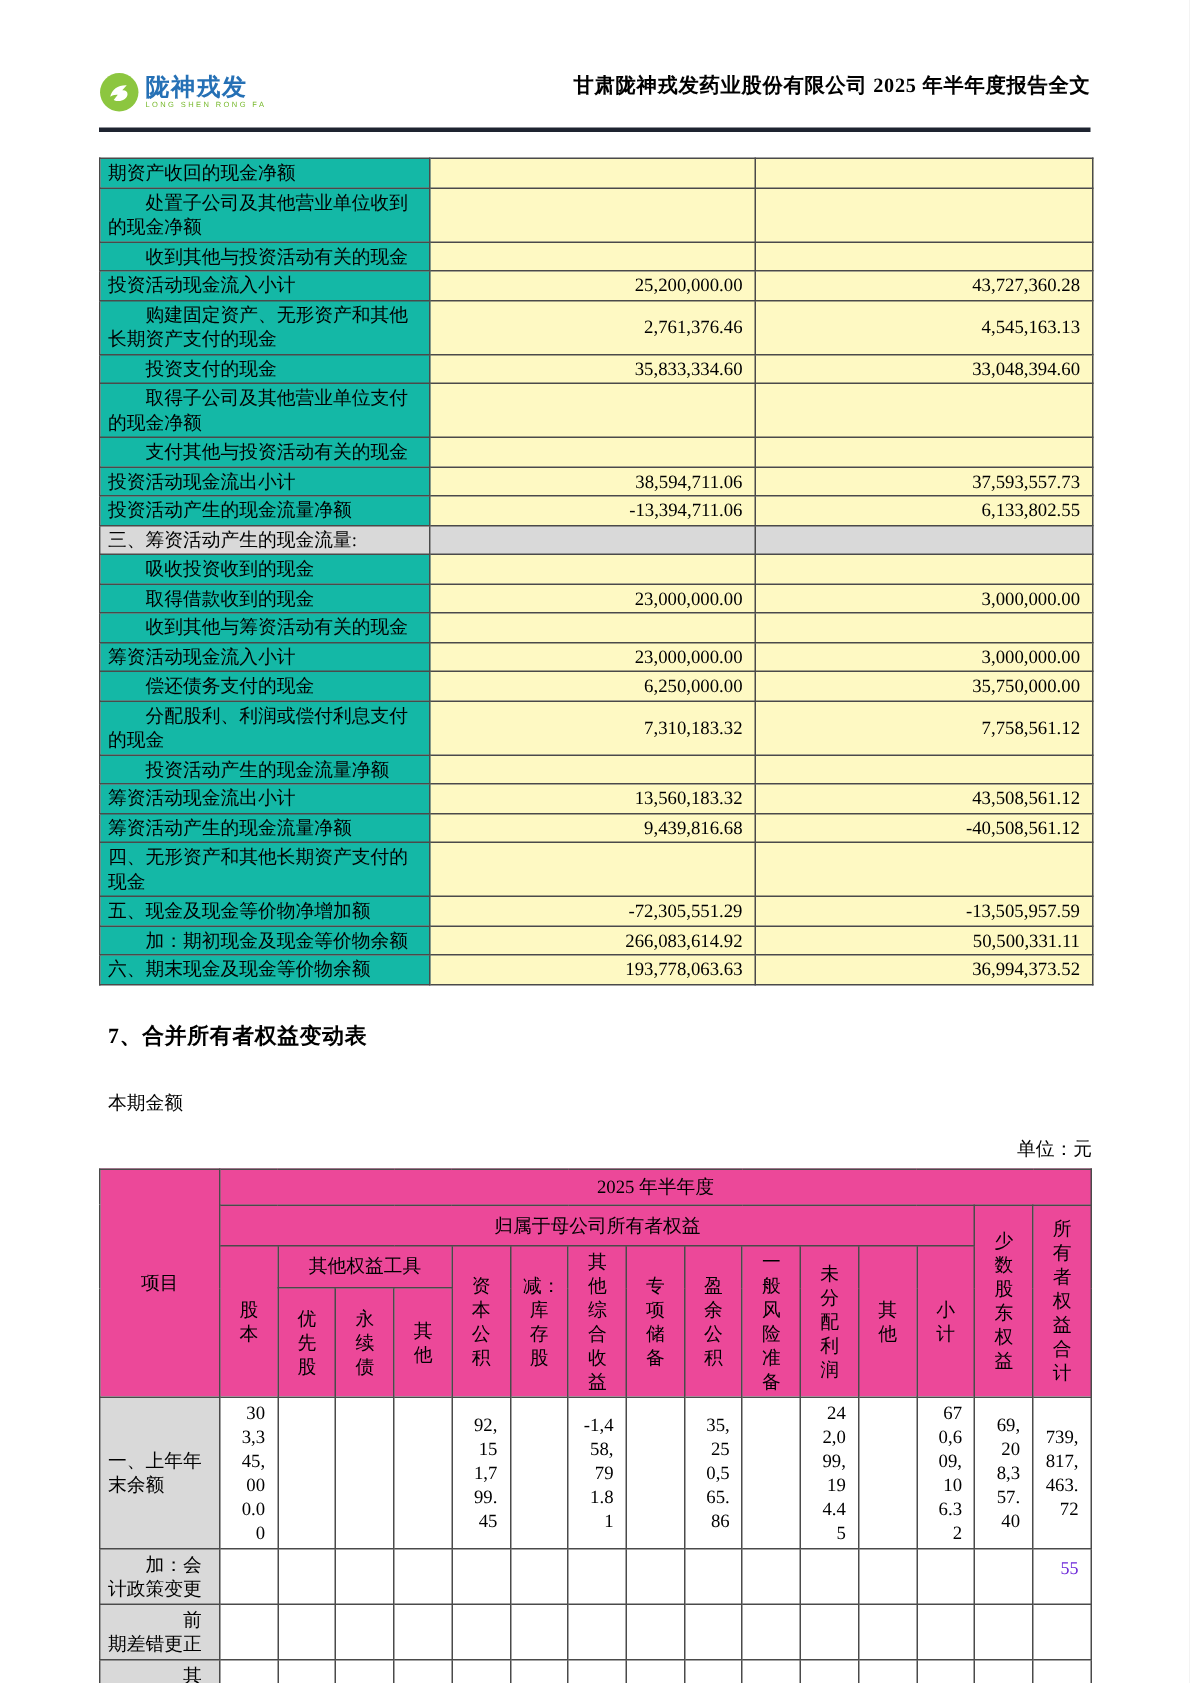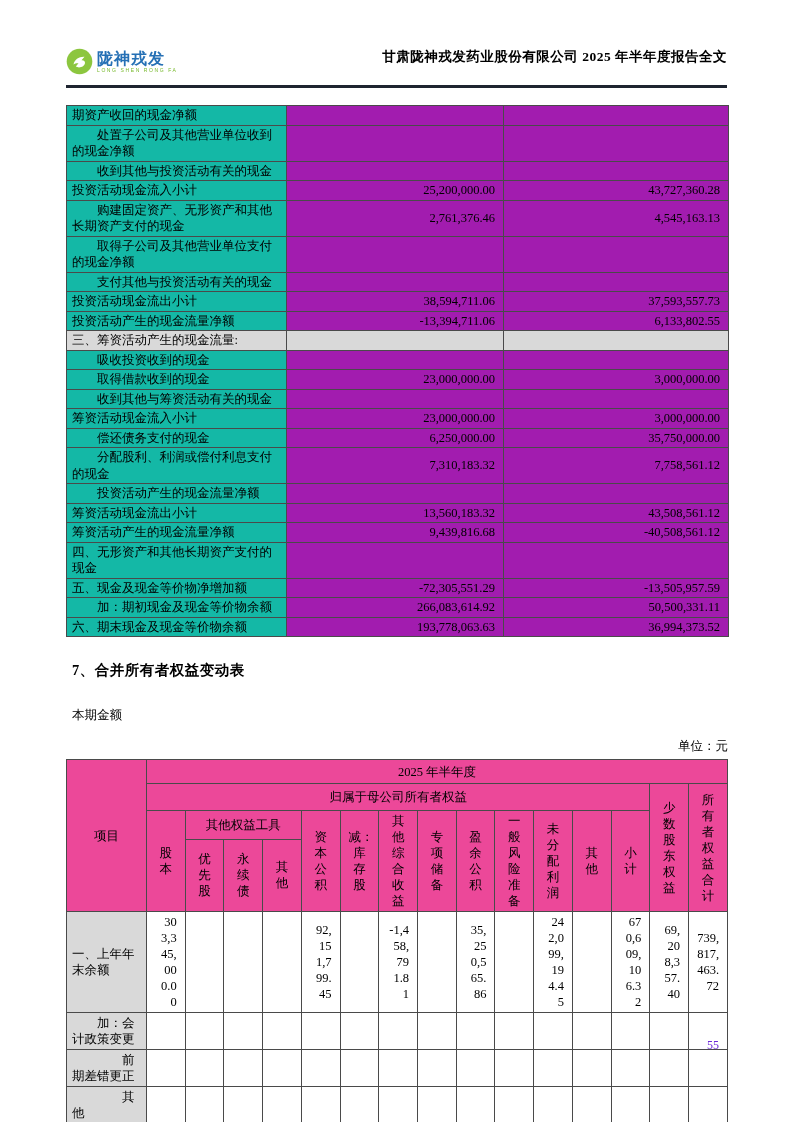--- a/index.html
+++ b/index.html
@@ -15,21 +15,21 @@
   .logo-cn{font-size:16px;font-weight:bold;color:#2570b5;letter-spacing:1px;line-height:16px;font-family:"Liberation Sans",sans-serif;}
   .logo-en{font-size:5px;color:#76b82a;letter-spacing:1.6px;line-height:6px;font-family:"Liberation Sans",sans-serif;}
   .doc-title{font-size:13.5px;font-weight:bold;letter-spacing:.5px;padding-bottom:2px;}
   .hdr-rule{height:3px;background:#1e2430;margin-top:5px;}
   
   table{border-collapse:collapse;table-layout:fixed;}
   td,th{border:1px solid #4a4a4a;font-weight:normal;}
   .cf{width:662px;margin-top:17px;font-size:12.5px;line-height:16.5px;}
   .cf .lbl{background:#14b8a6;padding:1px 4px 1px 5px;text-align:left;}
   .cf .lbl.ind{text-indent:2em;}
-  .cf .val{text-align:right;padding:1px 8px 1px 4px;background:#a21caf;}
+  .cf .val{text-align:right;padding:1px 8px 1px 4px;background:#fef9c3;}
   .cf tr.section td{background:#d9d9d9;}
   
   .sec-heading{font-size:14.5px;font-weight:bold;margin:24px 0 0 6px;letter-spacing:.5px;}
   .sec-sub{font-size:12.5px;margin:27px 0 0 6px;}
   .unit-line{font-size:12.5px;text-align:right;margin:14px 0 4px 0;width:662px;}
   
   .eq{width:662px;font-size:12.5px;line-height:16px;}
   .eq th{background:#ec4899;text-align:center;vertical-align:middle;padding:2px 8px;word-break:break-all;}
   .eq td{padding:2px 8px;word-break:break-all;vertical-align:middle;}
   .eq td.rowlbl{background:#d9d9d9;text-align:left;padding:2px 5px;}
@@ -87,20 +87,25 @@
           <td class="lbl">投资活动现金流入小计</td>
           <td class="val">25,200,000.00</td>
           <td class="val">43,727,360.28</td>
         </tr>
         <tr>
           <td class="lbl ind">购建固定资产、无形资产和其他长期资产支付的现金</td>
           <td class="val">2,761,376.46</td>
           <td class="val">4,545,163.13</td>
         </tr>
         <tr>
+          <td class="lbl ind">投资支付的现金</td>
+          <td class="val">35,833,334.60</td>
+          <td class="val">33,048,394.60</td>
+        </tr>
+        <tr>
           <td class="lbl ind">取得子公司及其他营业单位支付的现金净额</td>
           <td class="val"></td>
           <td class="val"></td>
         </tr>
         <tr>
           <td class="lbl ind">支付其他与投资活动有关的现金</td>
           <td class="val"></td>
           <td class="val"></td>
         </tr>
         <tr>

